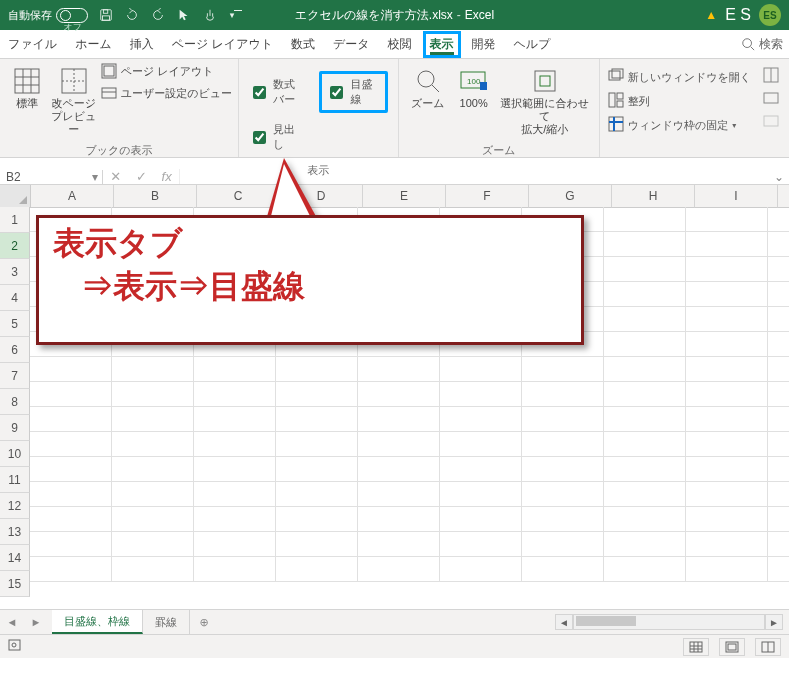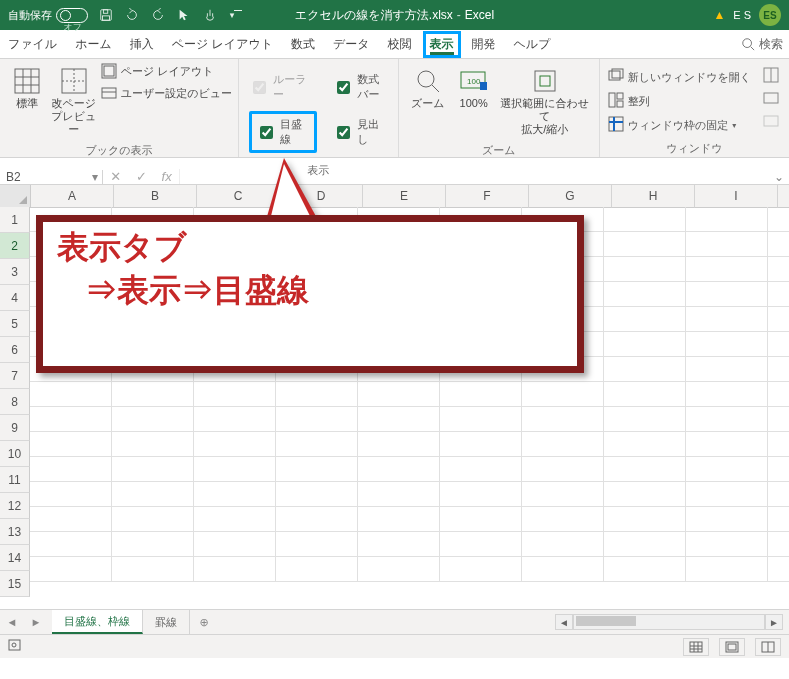--- a/index.html
+++ b/index.html
@@ -288,23 +288,23 @@
     content:"";
     position:absolute;
     right:-3px; bottom:-3px;
     width:6px; height:6px;
     background:#217346;
   }
   
   .callout {
     position:absolute;
     top: 215px; left: 36px;
-    width: 548px; height: 158px;
+    width: 548px; height: 130px;
     background: #fff;
-    border: 7px solid #7f1d1d;
+    border: 3px solid #7f1d1d;
     box-shadow: 4px 4px 6px rgba(0,0,0,.35);
     color: #c62828;
     font-size: 32px;
     font-weight: bold;
     padding: 4px 14px 8px 14px;
     line-height: 1.35;
     box-sizing: border-box;
     z-index: 50;
   }
   .callout .l2 { padding-left: 28px;}
@@ -456,21 +456,21 @@
   </div>
 
   <div class="title-center">
     <span>エクセルの線を消す方法.xlsx</span>
     <span class="dash">-</span>
     <span>Excel</span>
   </div>
 
   <div class="title-right">
     <span class="warn-icon">▲</span>
-    <span style="font-size:11px;text-align:right;">E S</span>
+    <span style="font-size:16px;text-align:right;">E S</span>
     <span class="user-badge">ES</span>
   </div>
 </div>
 
 <div class="tabsrow">
   <span class="tab">ファイル</span>
   <span class="tab">ホーム</span>
   <span class="tab">挿入</span>
   <span class="tab">ページ レイアウト</span>
   <span class="tab">数式</span>
@@ -536,24 +536,20 @@
           <span>ユーザー設定のビュー</span>
         </div>
       </div>
     </div>
     <div class="group-label">ブックの表示</div>
   </div>
 
   <div class="group" style="width:158px;">
     <div class="group-body">
       <div class="checkbox-grid">
-        <label class="checkrow disabled">
-          <input type="checkbox" checked="" disabled="" style="">
-          <span>ルーラー</span>
-        </label>
         <label class="checkrow">
           <input type="checkbox" checked="" style="">
           <span>数式バー</span>
         </label>
         <span class="highlight-box">
           <label class="checkrow">
             <input type="checkbox" checked="" style="">
             <span>目盛線</span>
           </label>
         </span>
@@ -641,21 +637,20 @@
               <line x1="8" y1="1" x2="8" y2="15"></line>
             </svg></span>
         <span><svg width="16" height="16" viewBox="0 0 16 16" fill="none" stroke="#888">
               <rect x="1" y="3" width="14" height="10"></rect>
             </svg></span>
         <span style="opacity:.4;"><svg width="16" height="16" viewBox="0 0 16 16" fill="none" stroke="#888">
               <rect x="1" y="3" width="14" height="10"></rect>
             </svg></span>
       </div>
     </div>
-    <div class="group-label">ウィンドウ</div>
   </div>
 </div>
 
 <div class="fxbar">
   <div class="namebox">
     <span>B2</span>
     <span class="dd">▾</span>
   </div>
   <div class="fx-btns">
     <span>✕</span>

